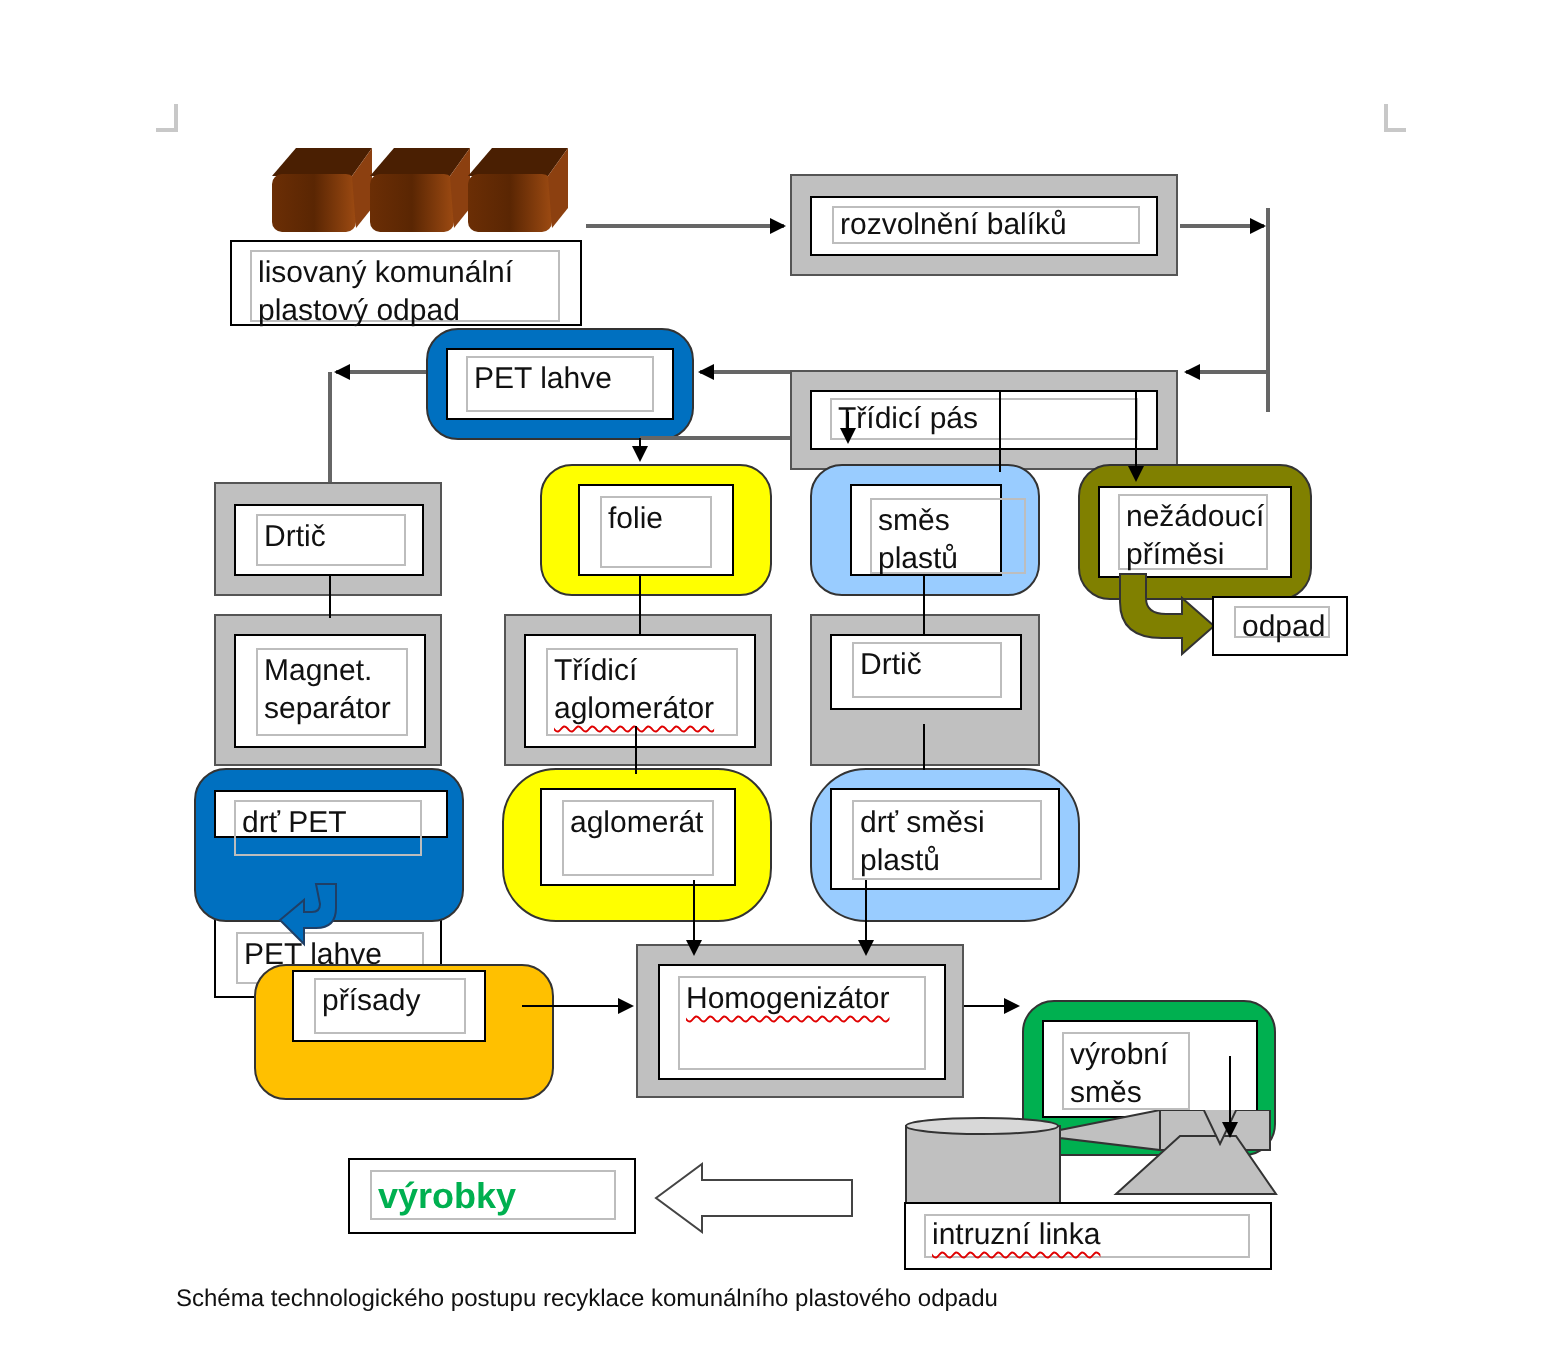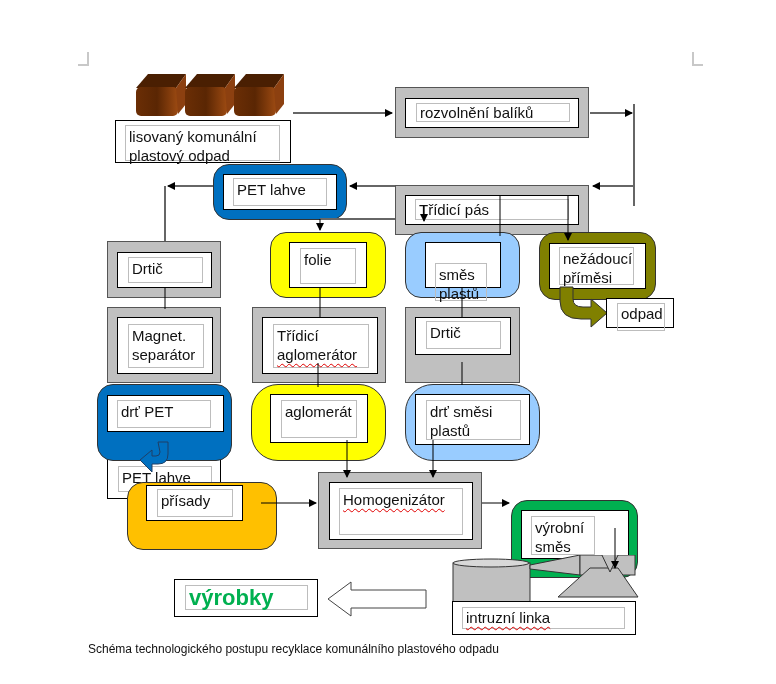--- a/index.html
+++ b/index.html
@@ -91,62 +91,62 @@
   <div class="abs inner" style="left:9px;top:9px;width:116px;height:57px;">
     <div class="tbox" style="left:10px;top:6px;width:96px;height:44px;">
       <span>Třídicí</span><br>
       <span class="wavy">aglomerátor</span>
     </div>
   </div>
 </div>
 
 <div class="abs round" style="left:405px;top:232px;width:115px;height:66px;background:#99ccff;">
   <div class="abs inner" style="left:19px;top:9px;width:76px;height:46px;">
-    <div class="tbox" style="left:9px;top:20px;width:52px;height:38px;">směs plastů</div>
+    <div class="tbox" style="left:9px;top:6px;width:78px;height:38px;">směs plastů</div>
   </div>
 </div>
 
 <div class="abs gray-frame" style="left:405px;top:307px;width:115px;height:76px;">
   <div class="abs inner" style="left:9px;top:9px;width:96px;height:38px;">
     <div class="tbox" style="left:10px;top:3px;width:75px;height:28px;">Drtič</div>
   </div>
 </div>
 
 <div class="abs round" style="left:539px;top:232px;width:117px;height:68px;background:#808000;">
   <div class="abs inner" style="left:9px;top:10px;width:97px;height:46px;">
     <div class="tbox" style="left:9px;top:3px;width:75px;height:38px;">nežádoucí příměsi</div>
   </div>
 </div>
 
 <svg class="abs" style="left:555px;top:285px;" width="60" height="45" viewBox="0 0 60 45">
   <path d="M5,2 L18,2 L18,14 Q18,22 28,22 L36,22 L36,14 L52,28 L36,42 L36,34 L26,34 Q5,34 5,16 Z" fill="#808000" stroke="#333" stroke-width="1"></path>
 </svg>
 
 <div class="abs inner" style="left:606px;top:298px;width:68px;height:30px;">
-  <div class="tbox" style="left:10px;top:4px;width:48px;height:28px;line-height:17px;">odpad</div>
+  <div class="tbox" style="left:10px;top:4px;width:48px;height:16px;line-height:17px;">odpad</div>
 </div>
 
 <div class="abs round" style="left:405px;top:384px;width:135px;height:77px;background:#99ccff;border-radius:28px;">
   <div class="abs inner" style="left:9px;top:9px;width:115px;height:51px;">
     <div class="tbox" style="left:10px;top:5px;width:95px;height:40px;">drť směsi plastů</div>
   </div>
 </div>
 
 <div class="abs round" style="left:251px;top:384px;width:135px;height:77px;background:#ffff00;border-radius:27px;">
   <div class="abs inner" style="left:18px;top:9px;width:98px;height:49px;">
     <div class="tbox" style="left:10px;top:5px;width:76px;height:38px;">aglomerát</div>
   </div>
 </div>
 
 <div class="abs inner" style="left:107px;top:459px;width:114px;height:40px;">
   <div class="tbox" style="left:10px;top:6px;width:94px;height:26px;">PET lahve</div>
 </div>
 
 <div class="abs round" style="left:97px;top:384px;width:135px;height:77px;background:#0070c0;">
-  <div class="abs inner" style="left:9px;top:10px;width:117px;height:37px;padding-left:36px;">
+  <div class="abs inner" style="left:9px;top:10px;width:117px;height:24px;padding-left:36px;">
     <div class="tbox" style="left:9px;top:4px;width:94px;height:28px;">drť PET</div>
   </div>
 </div>
 
 <svg class="abs" style="left:136px;top:440px;" width="36" height="34" viewBox="0 0 36 34">
   <path d="M22,2 L32,2 L32,14 Q32,24 22,24 L16,24 L16,32 L4,20 L16,10 L16,16 L20,16 Q24,16 24,12 L22,2 Z" fill="#0070c0" stroke="#1f3f66" stroke-width="1"></path>
 </svg>
 
 <div class="abs round" style="left:127px;top:482px;width:150px;height:68px;background:#ffc000;">
   <div class="abs inner" style="left:18px;top:2px;width:97px;height:36px;">
@@ -179,21 +179,21 @@
   <polygon points="150,-4 170,-4 160,17" fill="#c0c0c0" stroke="#333" stroke-width="1"></polygon>
 </svg>
 
 <div class="abs inner" style="left:452px;top:601px;width:184px;height:34px;">
   <div class="tbox" style="left:9px;top:5px;width:163px;height:22px;line-height:18px;">
     <span class="wavy">intruzní linka</span>
   </div>
 </div>
 
 <div class="abs inner" style="left:174px;top:579px;width:144px;height:38px;">
-  <div class="tbox" style="left:10px;top:5px;width:123px;height:25px;font-weight:bold;font-size:22px;line-height:22px;color:#00b050;">výrobky</div>
+  <div class="tbox" style="left:10px;top:5px;width:123px;height:25px;font-weight:bold;font-size:18px;line-height:22px;color:#00b050;">výrobky</div>
 </div>
 
 <svg class="abs" style="left:326px;top:580px;" width="102" height="38" viewBox="0 0 102 38">
   <polygon points="2,19 25,2 25,10 100,10 100,28 25,28 25,36" fill="#ffffff" stroke="#444" stroke-width="1"></polygon>
 </svg>
 
 <svg class="lines" width="776" height="684" viewBox="0 0 776 684">
   <defs>
     <marker id="ah" markerWidth="8" markerHeight="8" refX="7" refY="4" orient="auto" markerUnits="userSpaceOnUse">
       <path d="M0,0 L8,4 L0,8 Z" fill="#000"></path>

